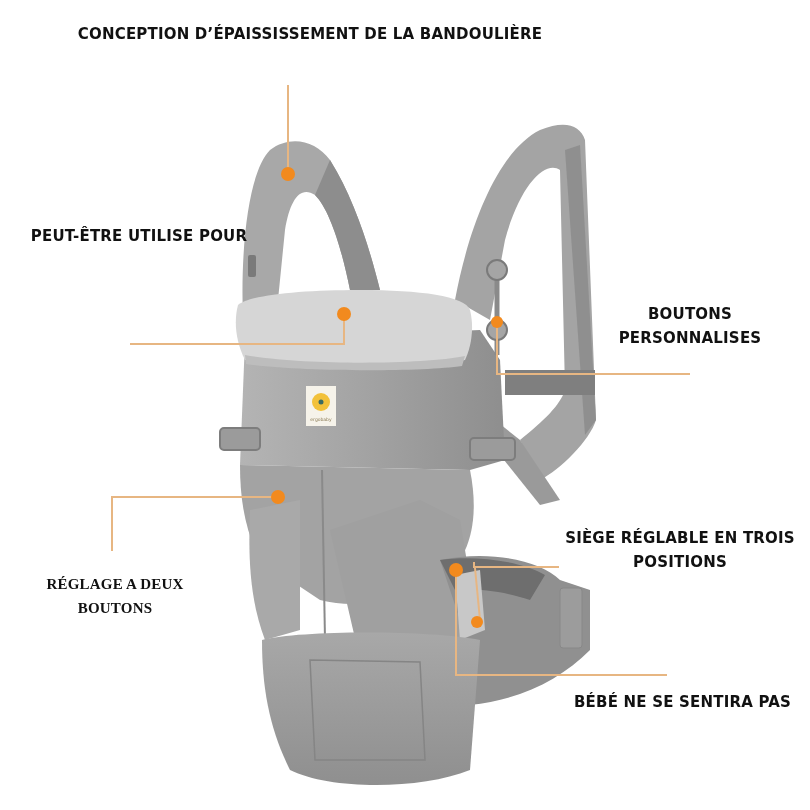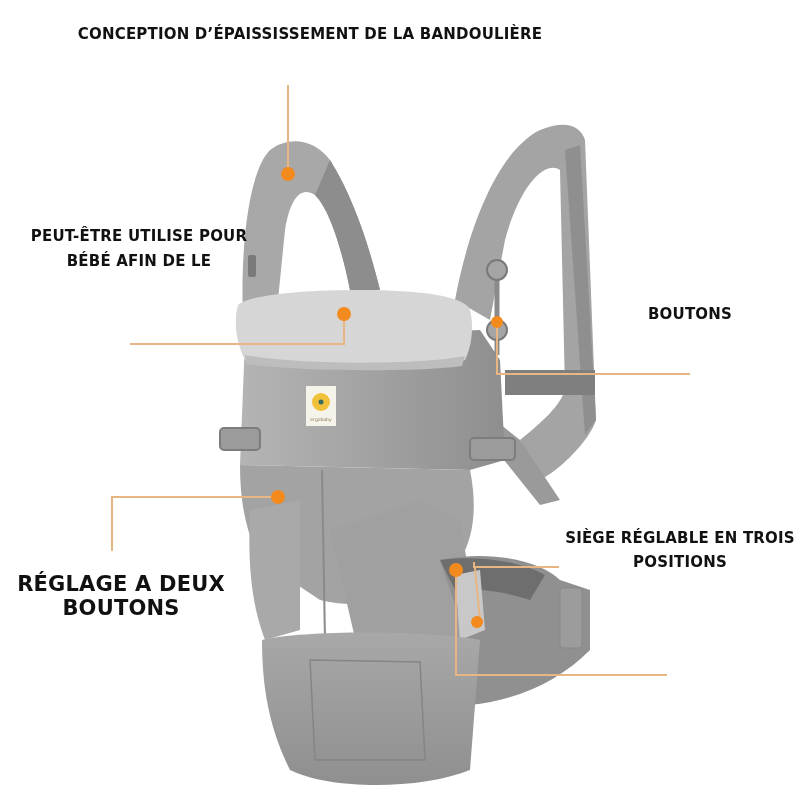--- a/index.html
+++ b/index.html
@@ -15,21 +15,21 @@
     font-weight: bold;
     text-transform: uppercase;
     text-align: center;
     letter-spacing: 0.2px;
     line-height: 1.35;
   }
   .label div { white-space: nowrap; }
   .lbl-top { left: 30px; top: 22px; width: 560px; font-size: 15px; line-height: 24px; }
   .lbl-head { left: 16px; top: 224px; width: 246px; font-size: 15px; line-height: 24.5px; }
   .lbl-buttons { left: 590px; top: 302px; width: 200px; font-size: 15px; line-height: 24px; }
-  .lbl-two { left: 16px; top: 572px; width: 210px; font-size: 21px; line-height: 24px; }
+  .lbl-two { left: 10px; top: 572px; width: 210px; font-size: 15px; line-height: 24px; font-family: Liberation Serif, serif; }
   .lbl-seat { left: 545px; top: 526px; width: 270px; font-size: 15px; line-height: 24px; }
   .lbl-comfort { left: 555px; top: 690px; width: 255px; font-size: 15px; line-height: 24px; }
   svg.art { position: absolute; left: 0; top: 0; }
 </style>
 </head>
 <body>
 
 <div class="stage">
 
   <svg class="art" width="810" height="810" viewBox="0 0 810 810">
@@ -117,33 +117,34 @@
       <circle cx="477" cy="622" r="6"></circle>
     </g>
   </svg>
 
   <div class="label lbl-top">
     <div>Conception d’épaississement de la bandoulière</div>
   </div>
 
   <div class="label lbl-head">
     <div>Peut-être utilise pour</div>
-    <div>bébé afin de le</div>
   </div>
 
   <div class="label lbl-buttons">
     <div>Boutons</div>
+    <div>personnalises</div>
   </div>
 
   <div class="label lbl-two">
     <div>Réglage a deux</div>
     <div>boutons</div>
   </div>
 
   <div class="label lbl-seat">
     <div>Siège réglable en trois</div>
     <div>positions</div>
   </div>
 
   <div class="label lbl-comfort">
+    <div>Bébé ne se sentira pas</div>
   </div>
 
 </div>
 
 </body></html>

